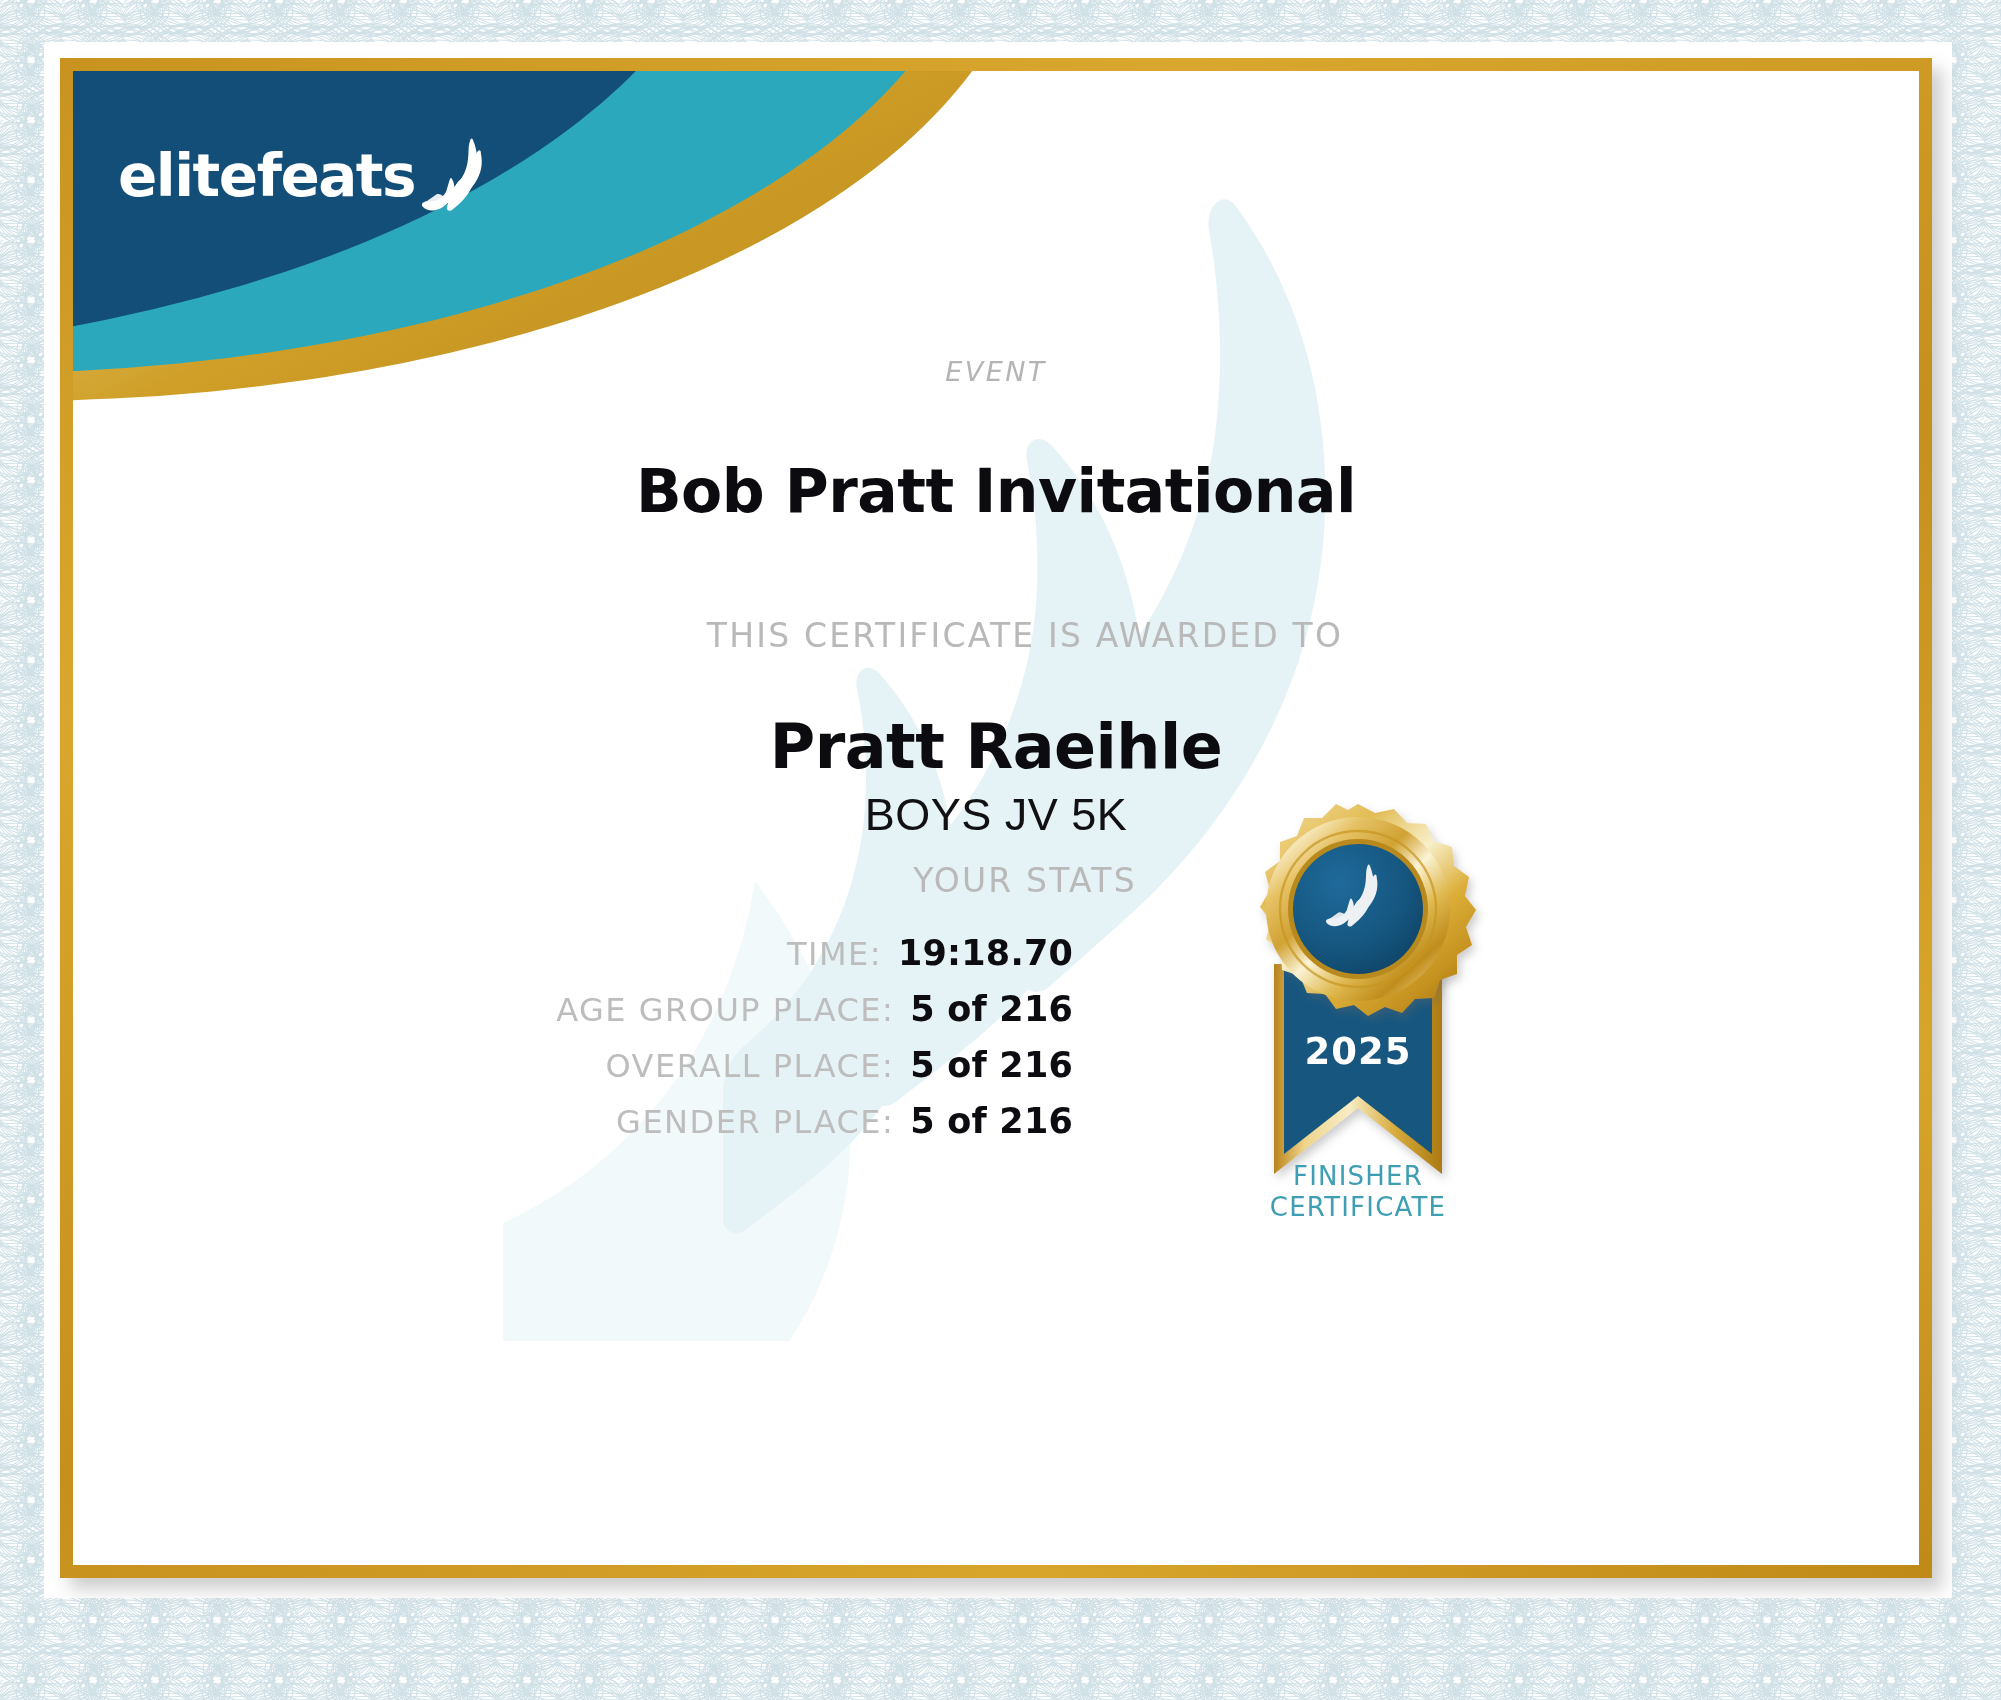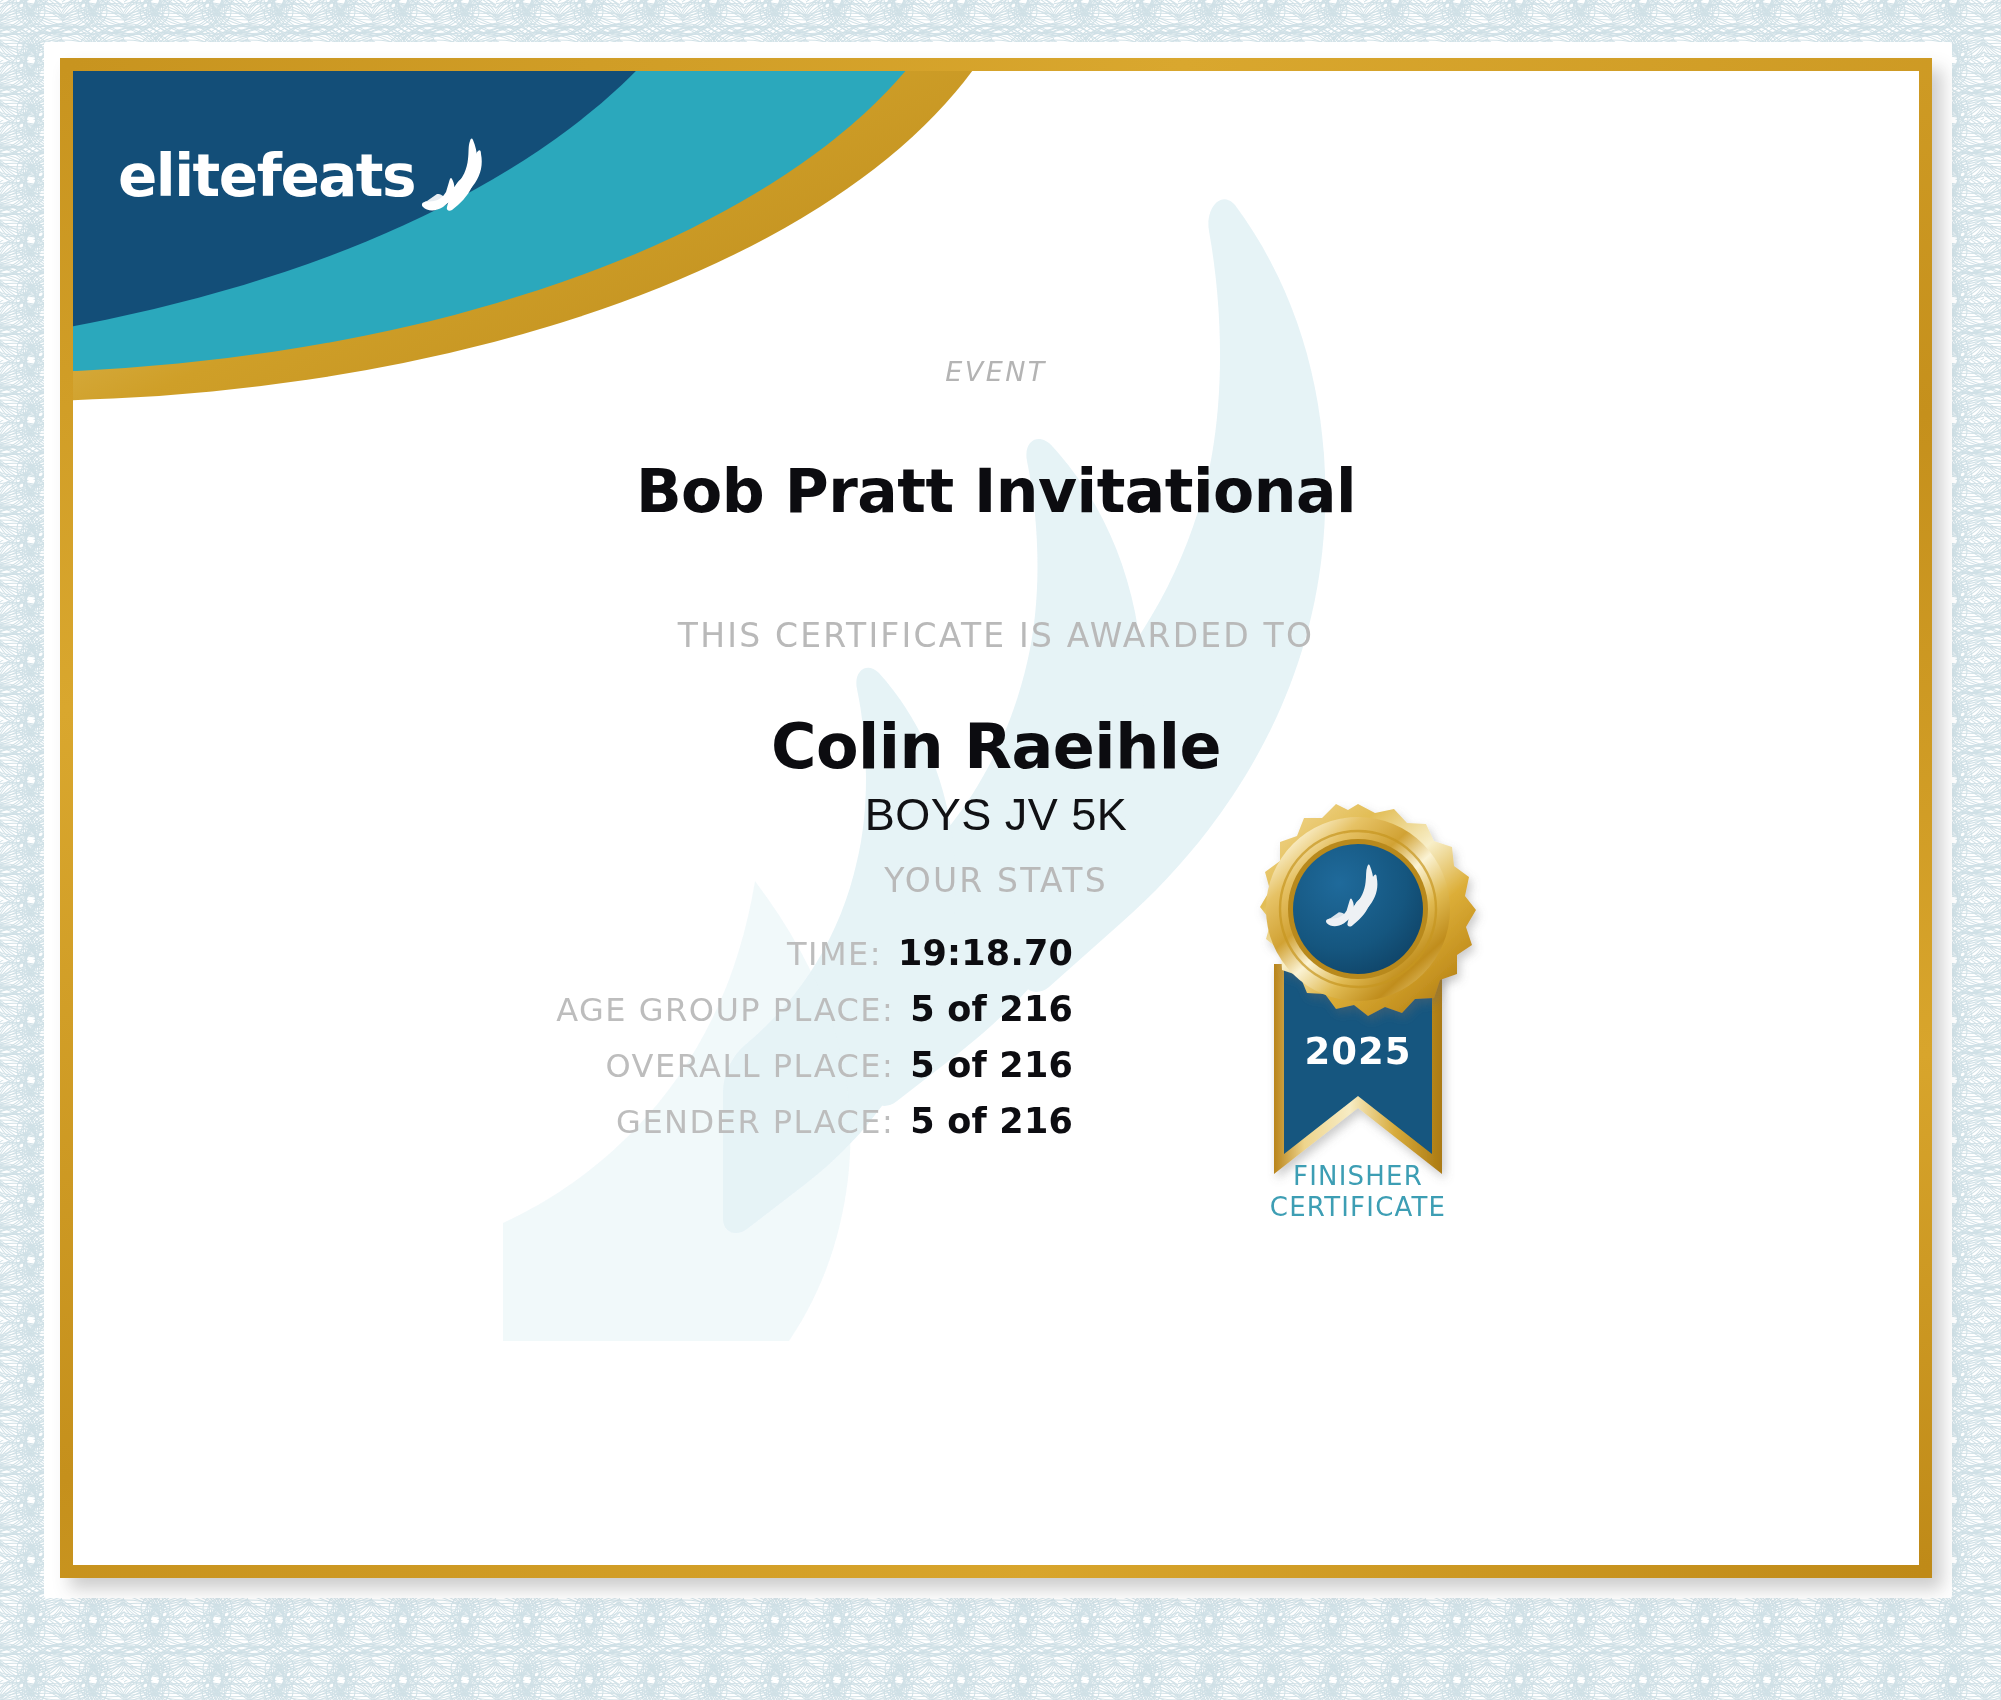--- a/index.html
+++ b/index.html
@@ -86,20 +86,21 @@
   }
   .label-md{
     position:absolute;
     width:100%;
     text-align:center;
     color:#b9b9b9;
     font-family:"DejaVu Sans",sans-serif;
     font-size:33px;
     letter-spacing:2.2px;
     font-weight:400;
+    padding-left:29px;
   }
   .big-name{
     position:absolute;
     width:100%;
     text-align:center;
     color:#0c0c10;
     font-family:"DejaVu Sans",sans-serif;
     font-weight:700;
     letter-spacing:-0.5px;
   }
@@ -285,21 +286,21 @@
         </svg>
       </span>
     </div>
 
     <div class="content">
 
       <div class="label-sm lbl-event">EVENT</div>
       <div class="big-name event-name">Bob Pratt Invitational</div>
 
       <div class="label-md lbl-awarded">THIS CERTIFICATE IS AWARDED TO</div>
-      <div class="big-name person-name">Colin Raeihle</div>
+      <div class="big-name person-name">Pratt Raeihle</div>
       <div class="division">BOYS JV 5K</div>
 
       <div class="label-md lbl-stats">YOUR STATS</div>
 
       <div class="stats">
         <div class="stat-row">
           <span class="stat-label">TIME:</span>
           <span class="stat-value">19:18.70</span>
         </div>
         <div class="stat-row">

